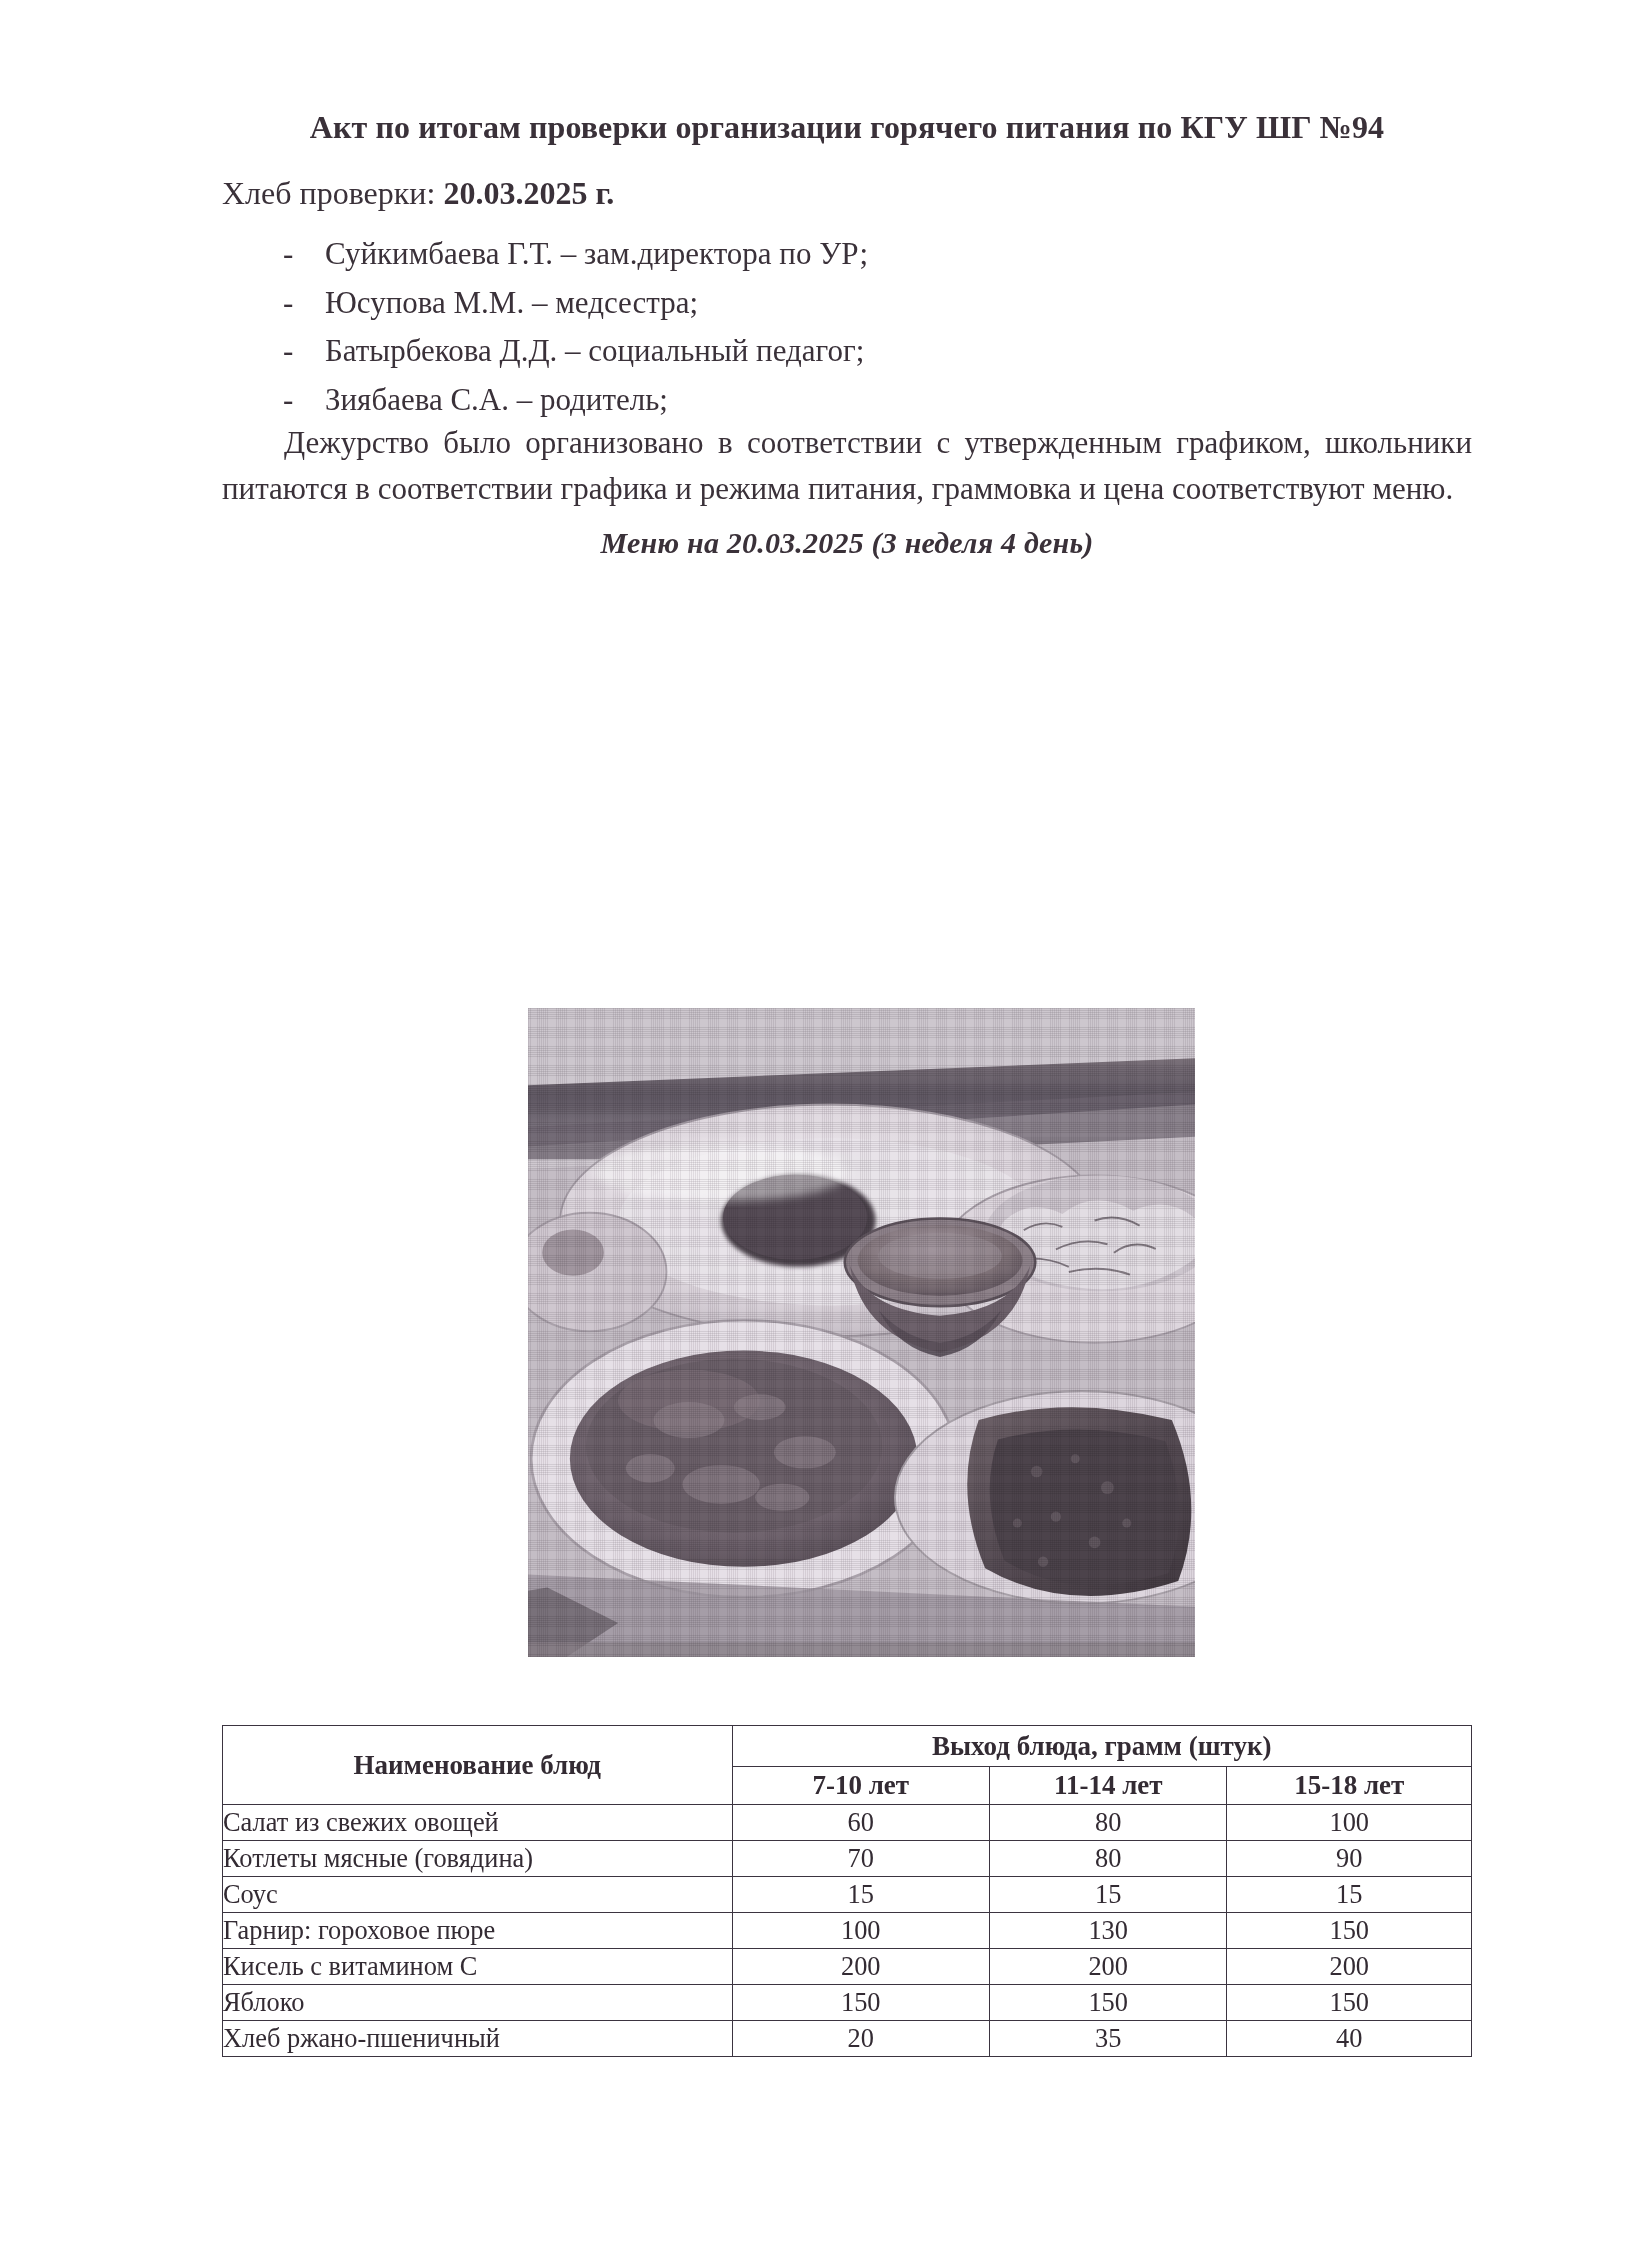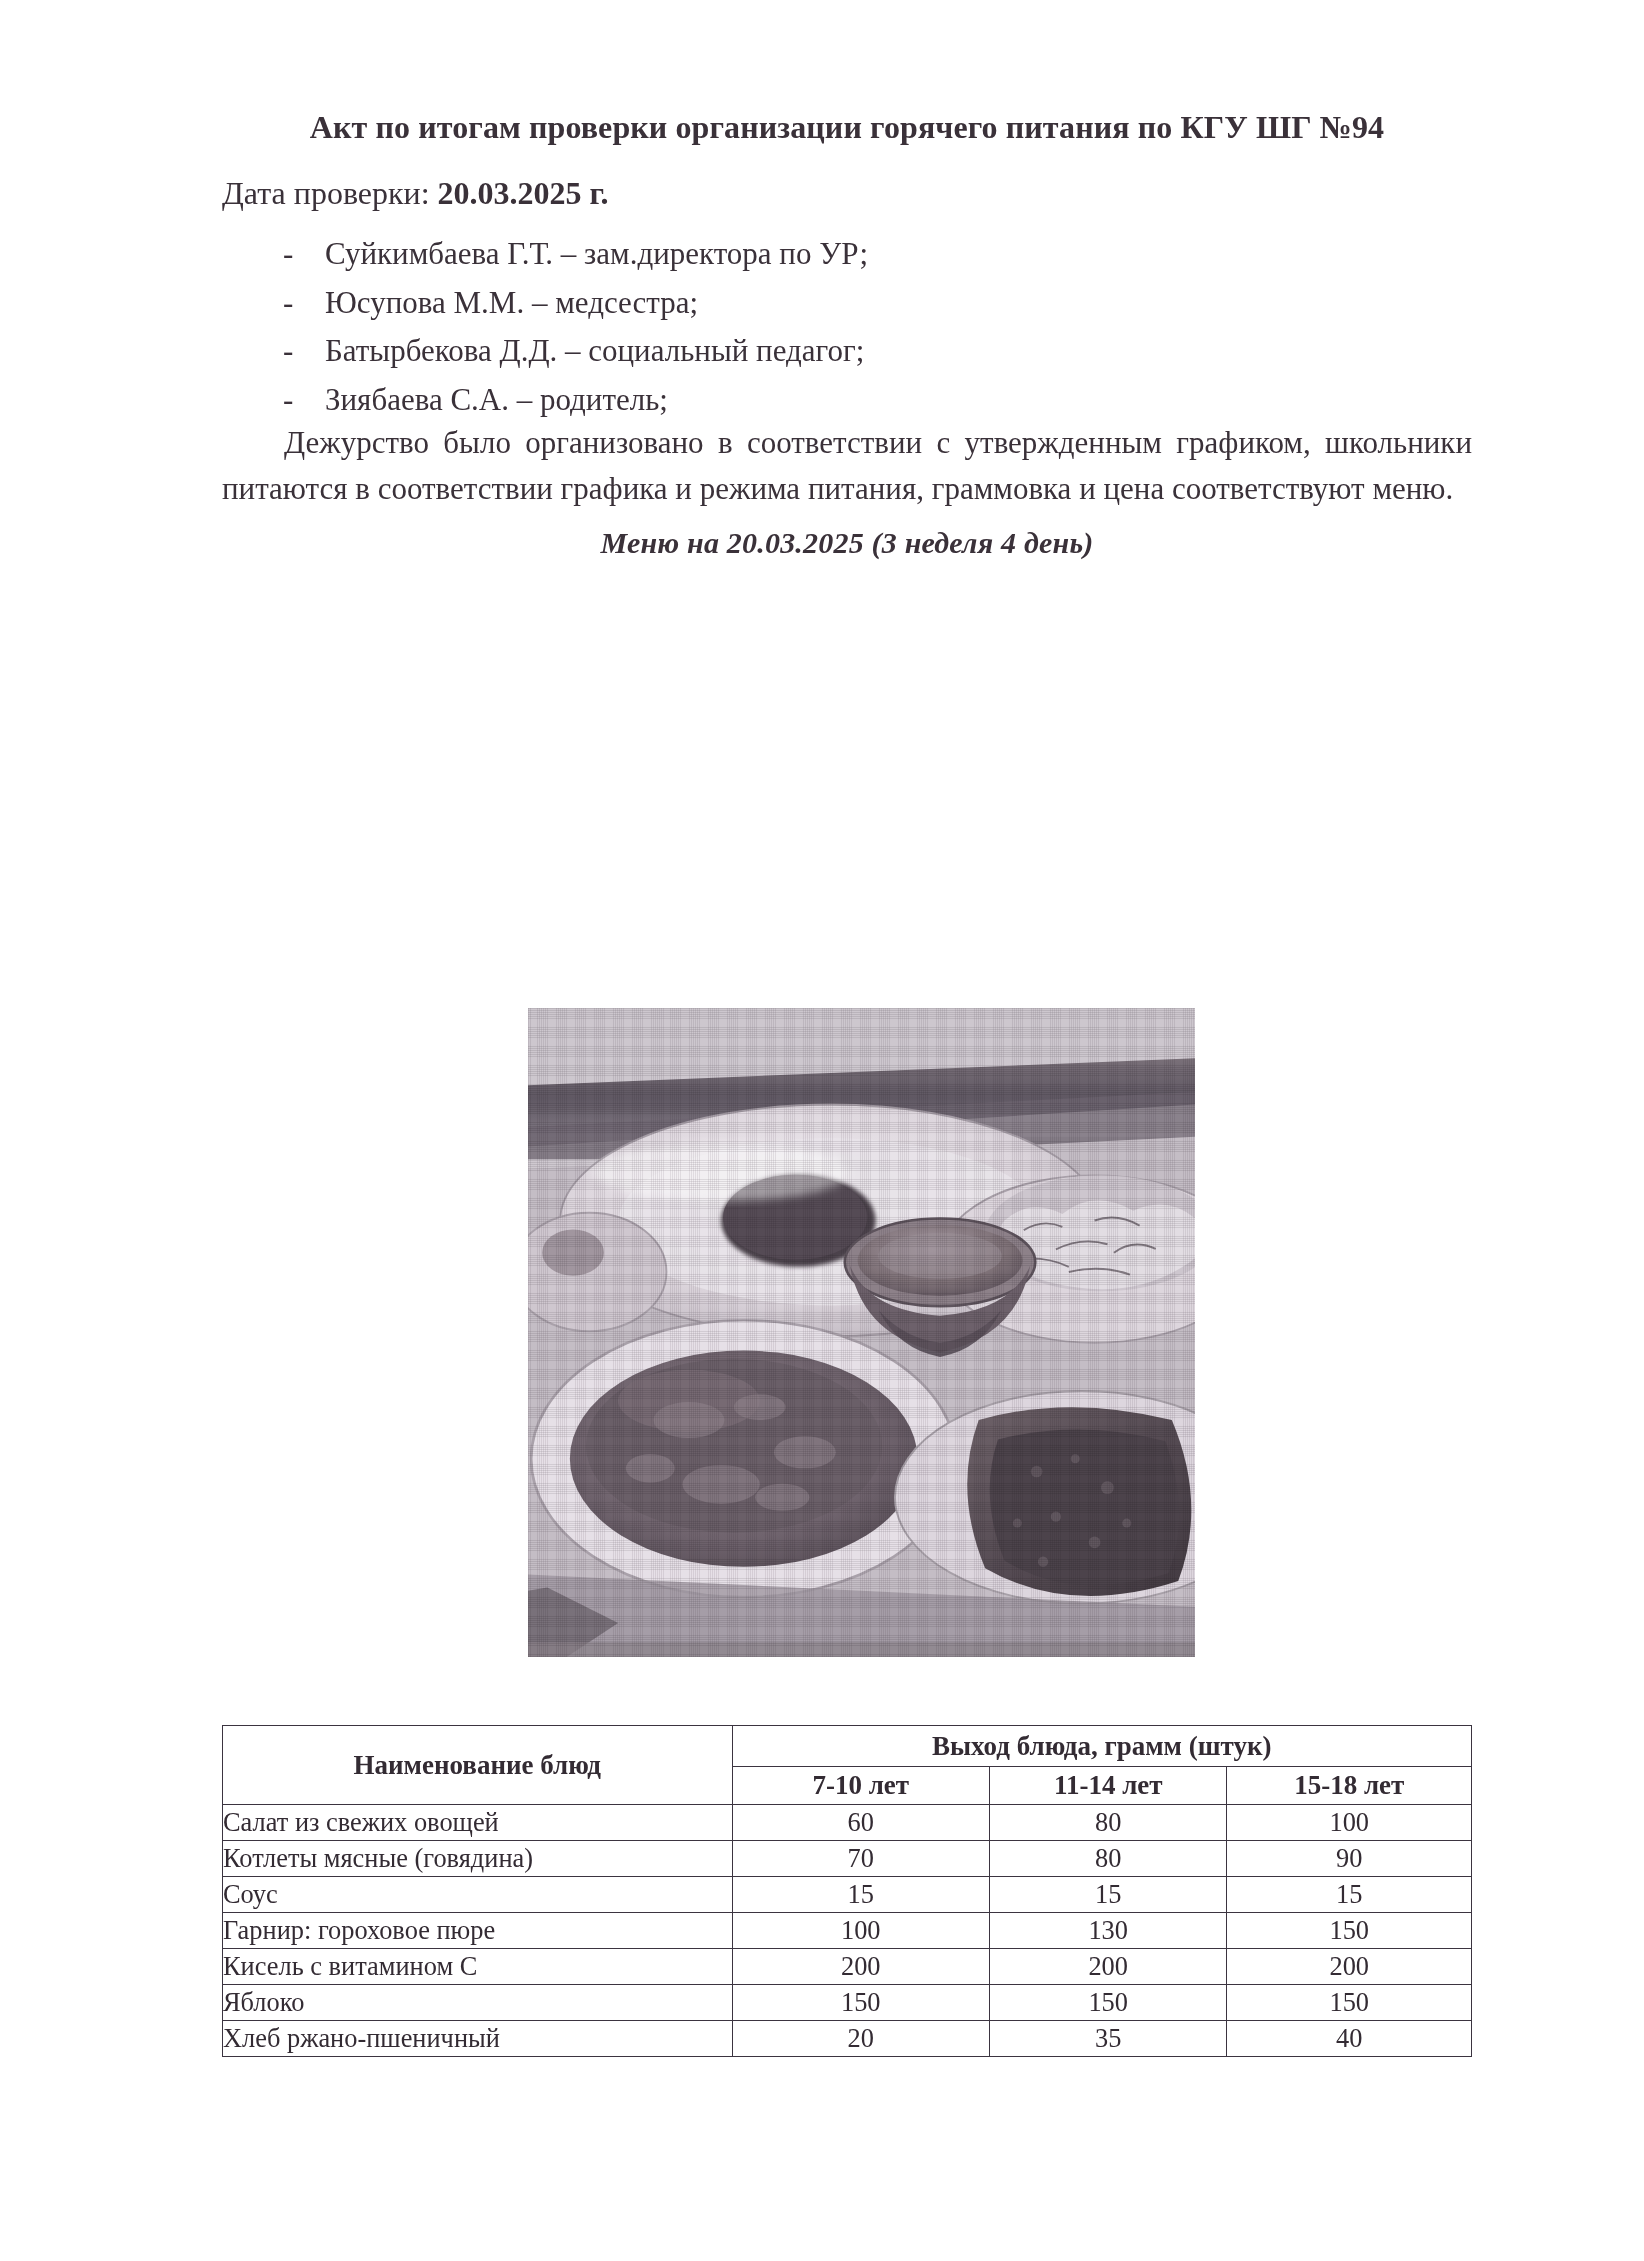--- a/index.html
+++ b/index.html
@@ -178,21 +178,21 @@
 </head>
 <body>
 
 <div class="page">
 
   <div class="content">
 
     <h1 class="doc-title">Акт по итогам проверки организации горячего питания по КГУ ШГ №94</h1>
 
 
-    <p class="line-date"><span>Дата проверки: </span><span class="b">20.03.2025 г.</span></p>
+    <p class="line-date"><span>Хлеб проверки: </span><span class="b">20.03.2025 г.</span></p>
 
 
     <ul class="members">
       <li>
         <span class="dash">-</span>
         <span>Суйкимбаева Г.Т. – зам.директора по УР;</span>
       </li>
       <li>
         <span class="dash">-</span>
         <span>Юсупова М.М. – медсестра;</span>

